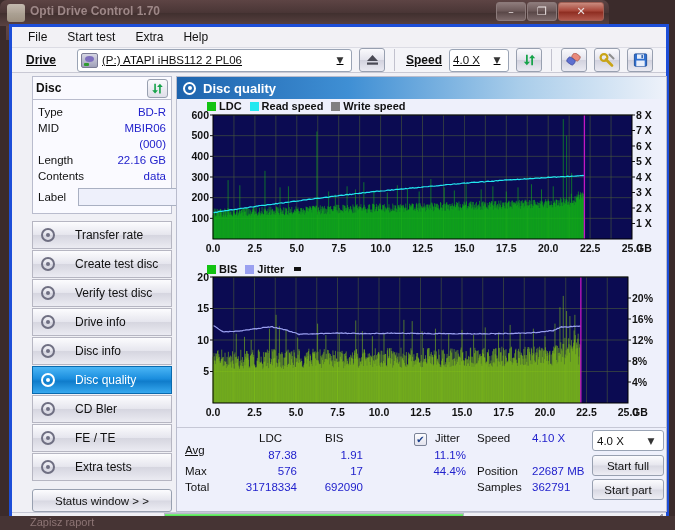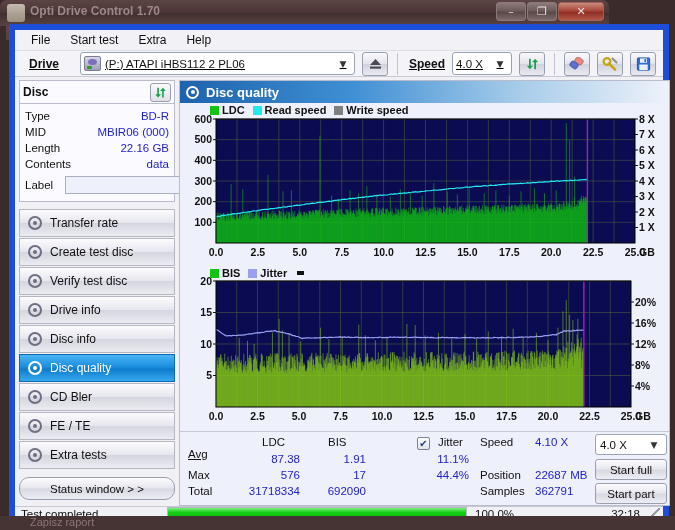--- a/index.html
+++ b/index.html
@@ -48,21 +48,21 @@
   }
   .win-btn.close {
     width: 46px;
     background: linear-gradient(180deg,#c98b7e 0%,#a8473a 45%,#8f2e22 55%,#b1584b 100%);
     border-color: #a06055; font-weight: bold;
   }
 
   
   #client {
     position: absolute; left: 9px; top: 24px; width: 660px; height: 502px;
-    background: #f0f0f5; border: 6px solid #1d4ed8;
+    background: #f0f0f5; border: 3px solid #1d4ed8;
     display: flex; flex-direction: column;
   }
 
   #menubar {
     height: 22px; background: #f2f1f5; display: flex; align-items: center;
     padding-left: 6px; font-size: 12px; color: #111; border-bottom: 1px solid #dcdce4;
   }
   .menu-item { padding: 3px 10px; cursor: default; }
 
   #toolbar {
@@ -100,21 +100,21 @@
   }
   #speed-combo {
     width: 60px; height: 23px; background: #fff; border: 1px solid #9aa4b5;
     border-radius: 3px; display: flex; align-items: center; font-size: 11.5px;
     padding: 0 3px; color: #111;
   }
   .tb-sep { width: 1px; height: 22px; background: #c2c2ce; margin: 0 2px; }
 
   
   #body { flex: 1; display: flex; }
-  #sidebar { width: 164px; background: #f0f0f5; padding: 3px 4px 0 4px; }
+  #sidebar { width: 164px; background: #f0f0f5; padding: 3px 4px 0 20px; }
 
   .panel-head {
     height: 24px; border: 1px solid #b9bccd; background: #fafaff;
     display: flex; align-items: center; padding: 0 3px; font-size: 12px;
     font-weight: bold; color: #111;
   }
   .panel-head .hbtn {
     margin-left: auto; width: 21px; height: 19px; border: 1px solid #98a0b0;
     border-radius: 3px; display: flex; align-items: center; justify-content: center;
     background: linear-gradient(180deg,#fafafd,#dfdfe9);
@@ -141,40 +141,40 @@
   .disc-glyph {
     width: 13px; height: 13px; border-radius: 50%;
     background: radial-gradient(circle at 50% 50%, #fff 0 18%, #e5e27a 19% 100%);
     border: 1px solid #9a9750;
   }
 
   #navlist { margin-top: 7px; }
   .nav-item {
     height: 28px; margin-bottom: 1px; border: 1px solid #b6b6c2;
     background: linear-gradient(180deg,#fcfcfe 0%,#e6e6ee 48%,#d6d6e0 52%,#ebebf2 100%);
-    display: flex; align-items: center; padding-left: 8px; gap: 8px;
+    display: flex; align-items: center; padding-left: 8px; gap: 20px;
     font-size: 12px; color: #111;
   }
   .nav-item.active {
     background: linear-gradient(180deg,#4ab5f5 0%,#1b8ede 45%,#0f7ccb 55%,#37a9ef 100%);
     border-color: #0a6aad; color: #fff; font-weight: normal;
   }
   .nav-icon {
     width: 14px; height: 14px; border-radius: 50%;
     border: 2px solid #6f6f82; position: relative; flex: 0 0 auto;
   }
   .nav-icon::after {
     content:''; position:absolute; left:3px; top:3px; width:4px; height:4px;
     border-radius:50%; background:#6f6f82;
   }
   .nav-item.active .nav-icon { border-color: #fff; }
   .nav-item.active .nav-icon::after { background: #fff; }
 
   #status-window-btn {
-    margin-top: 8px; height: 23px; border: 1px solid #98a0b0; border-radius: 10px;
+    margin-top: 8px; height: 23px; border: 1px solid #98a0b0; border-radius: 3px;
     background: linear-gradient(180deg,#fcfcfe 0%,#e6e6ee 48%,#d8d8e2 52%,#ededf4 100%);
     display: flex; align-items: center; justify-content: center;
     font-size: 11.5px; color: #111;
   }
 
   
   #main {
     flex: 1; margin: 3px 4px 0 0; border: 1px solid #b9bccd;
     background: #eef0fb; display: flex; flex-direction: column;
   }

